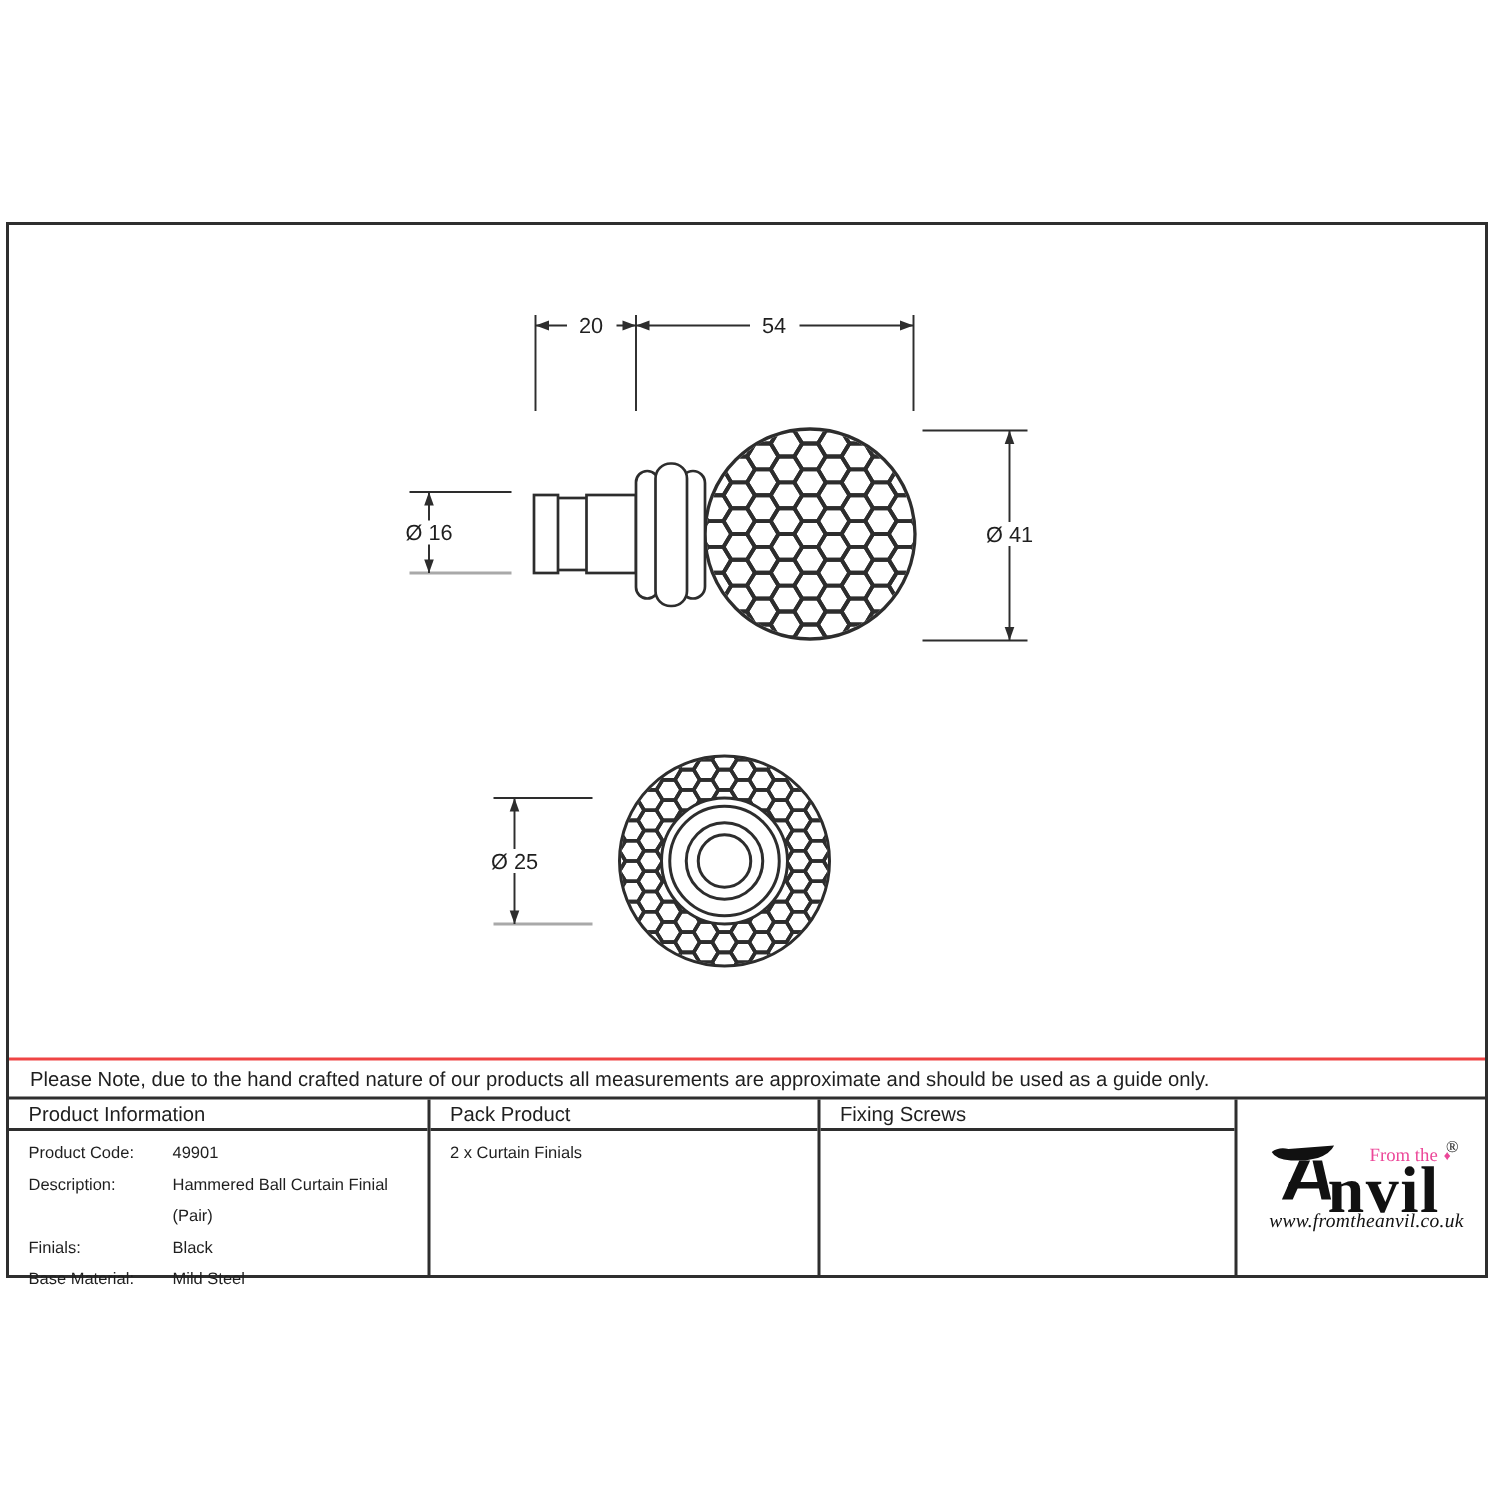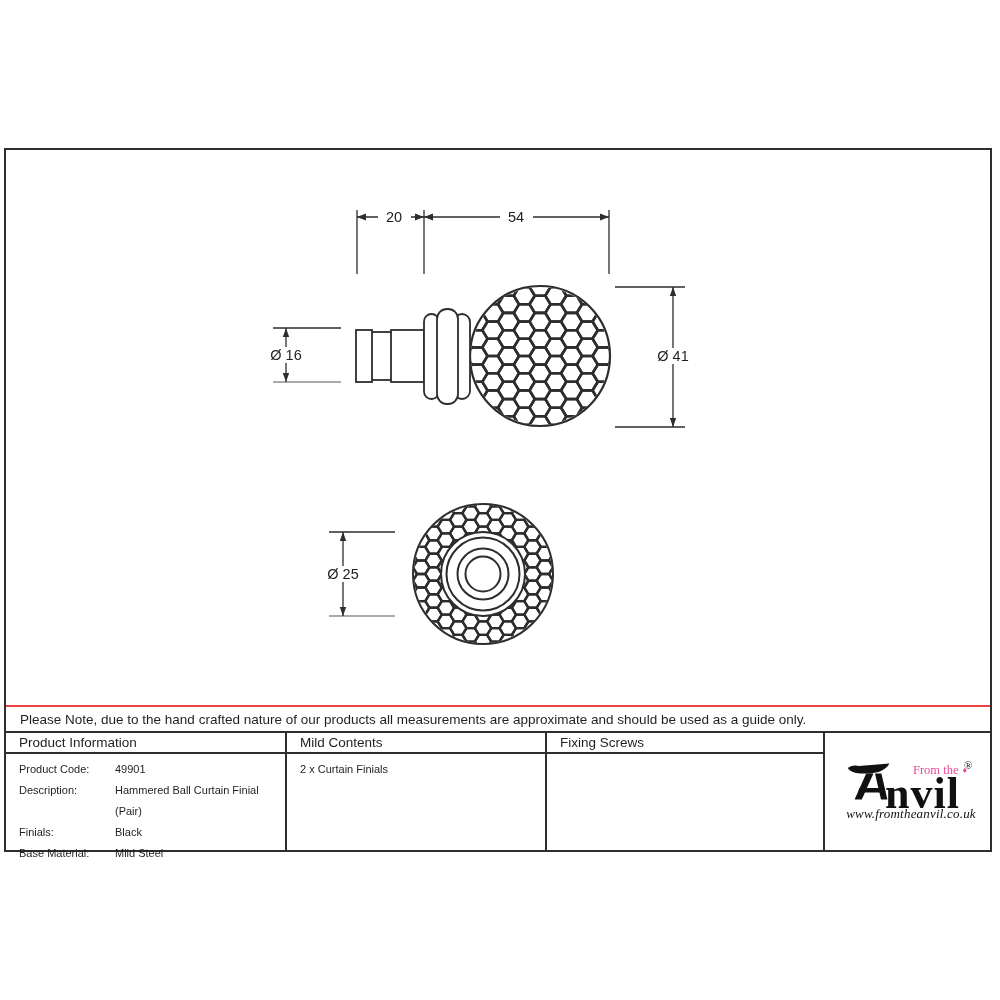--- a/index.html
+++ b/index.html
@@ -364,21 +364,21 @@
           <span class="info-value">Black</span>
         </div>
         <div class="info-row">
           <span class="info-label">Base Material:</span>
           <span class="info-value">Mild Steel</span>
         </div>
       </div>
     </div>
 
     <div class="col col2">
-      <div class="col-header">Mild Contents</div>
+      <div class="col-header">Pack Product</div>
       <div class="col-body">
         <div>2 x Curtain Finials</div>
       </div>
     </div>
 
     <div class="col col3">
       <div class="col-header">Fixing Screws</div>
       <div class="col-body"></div>
     </div>
 

